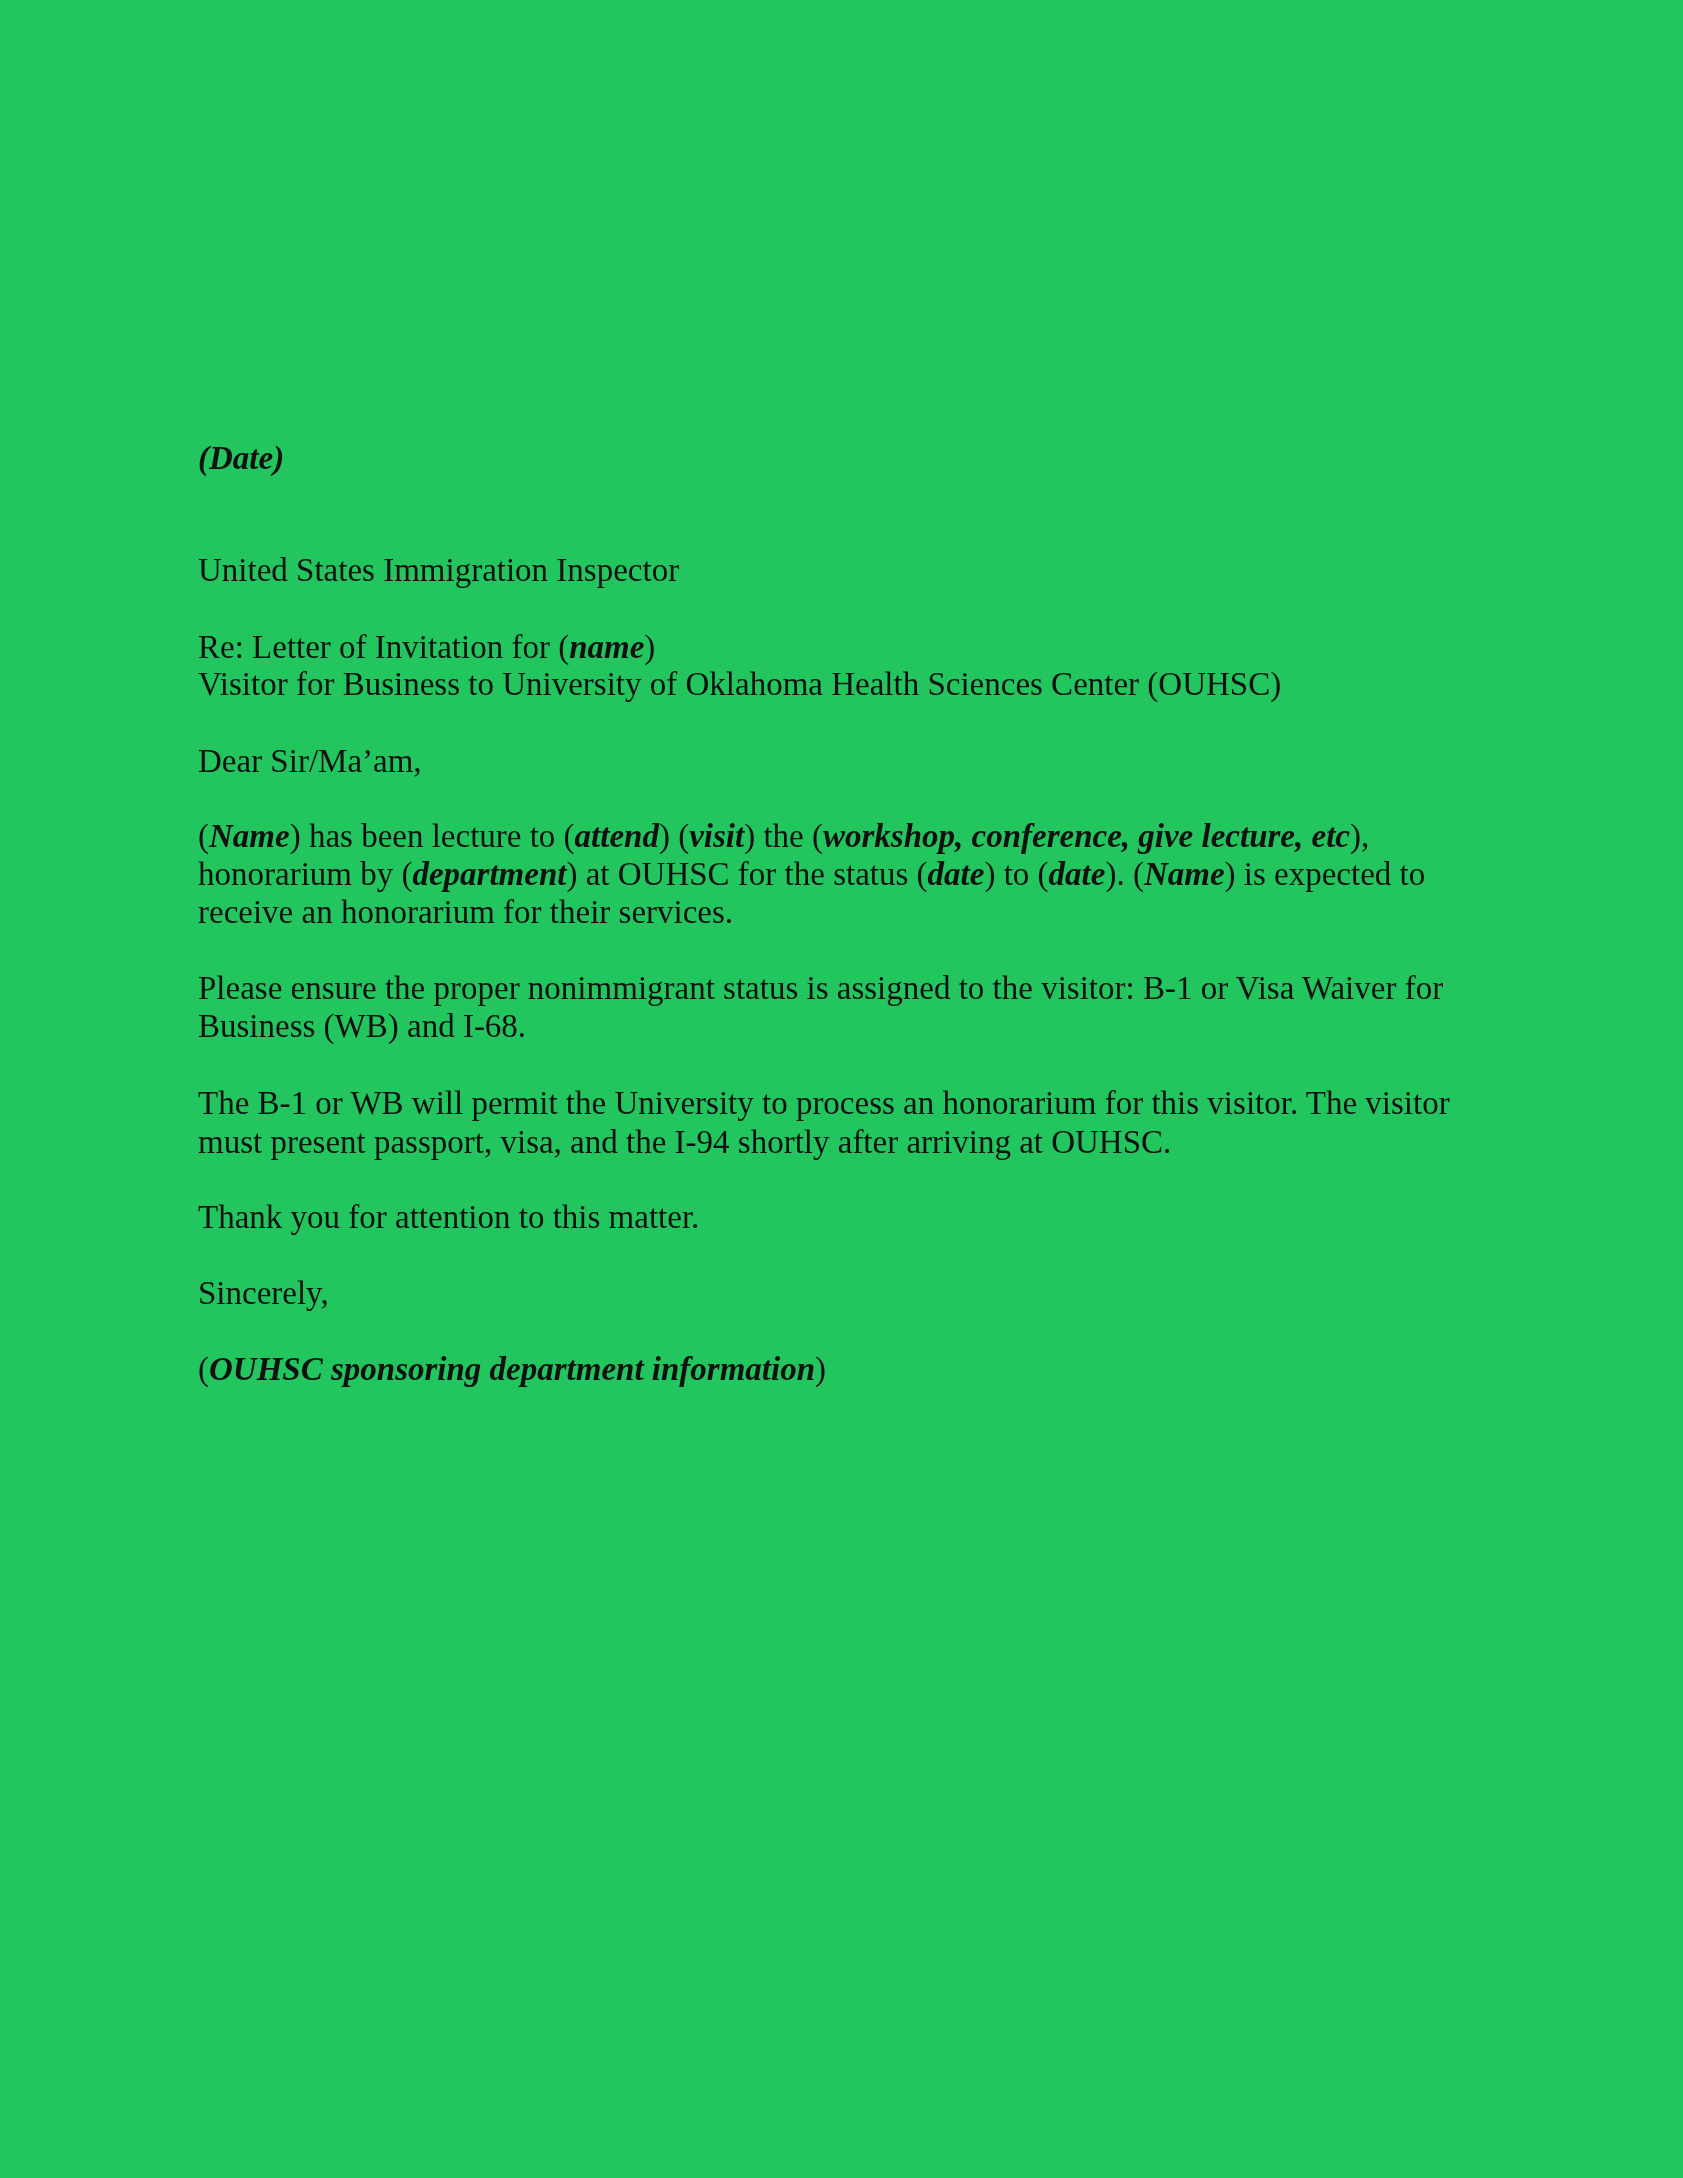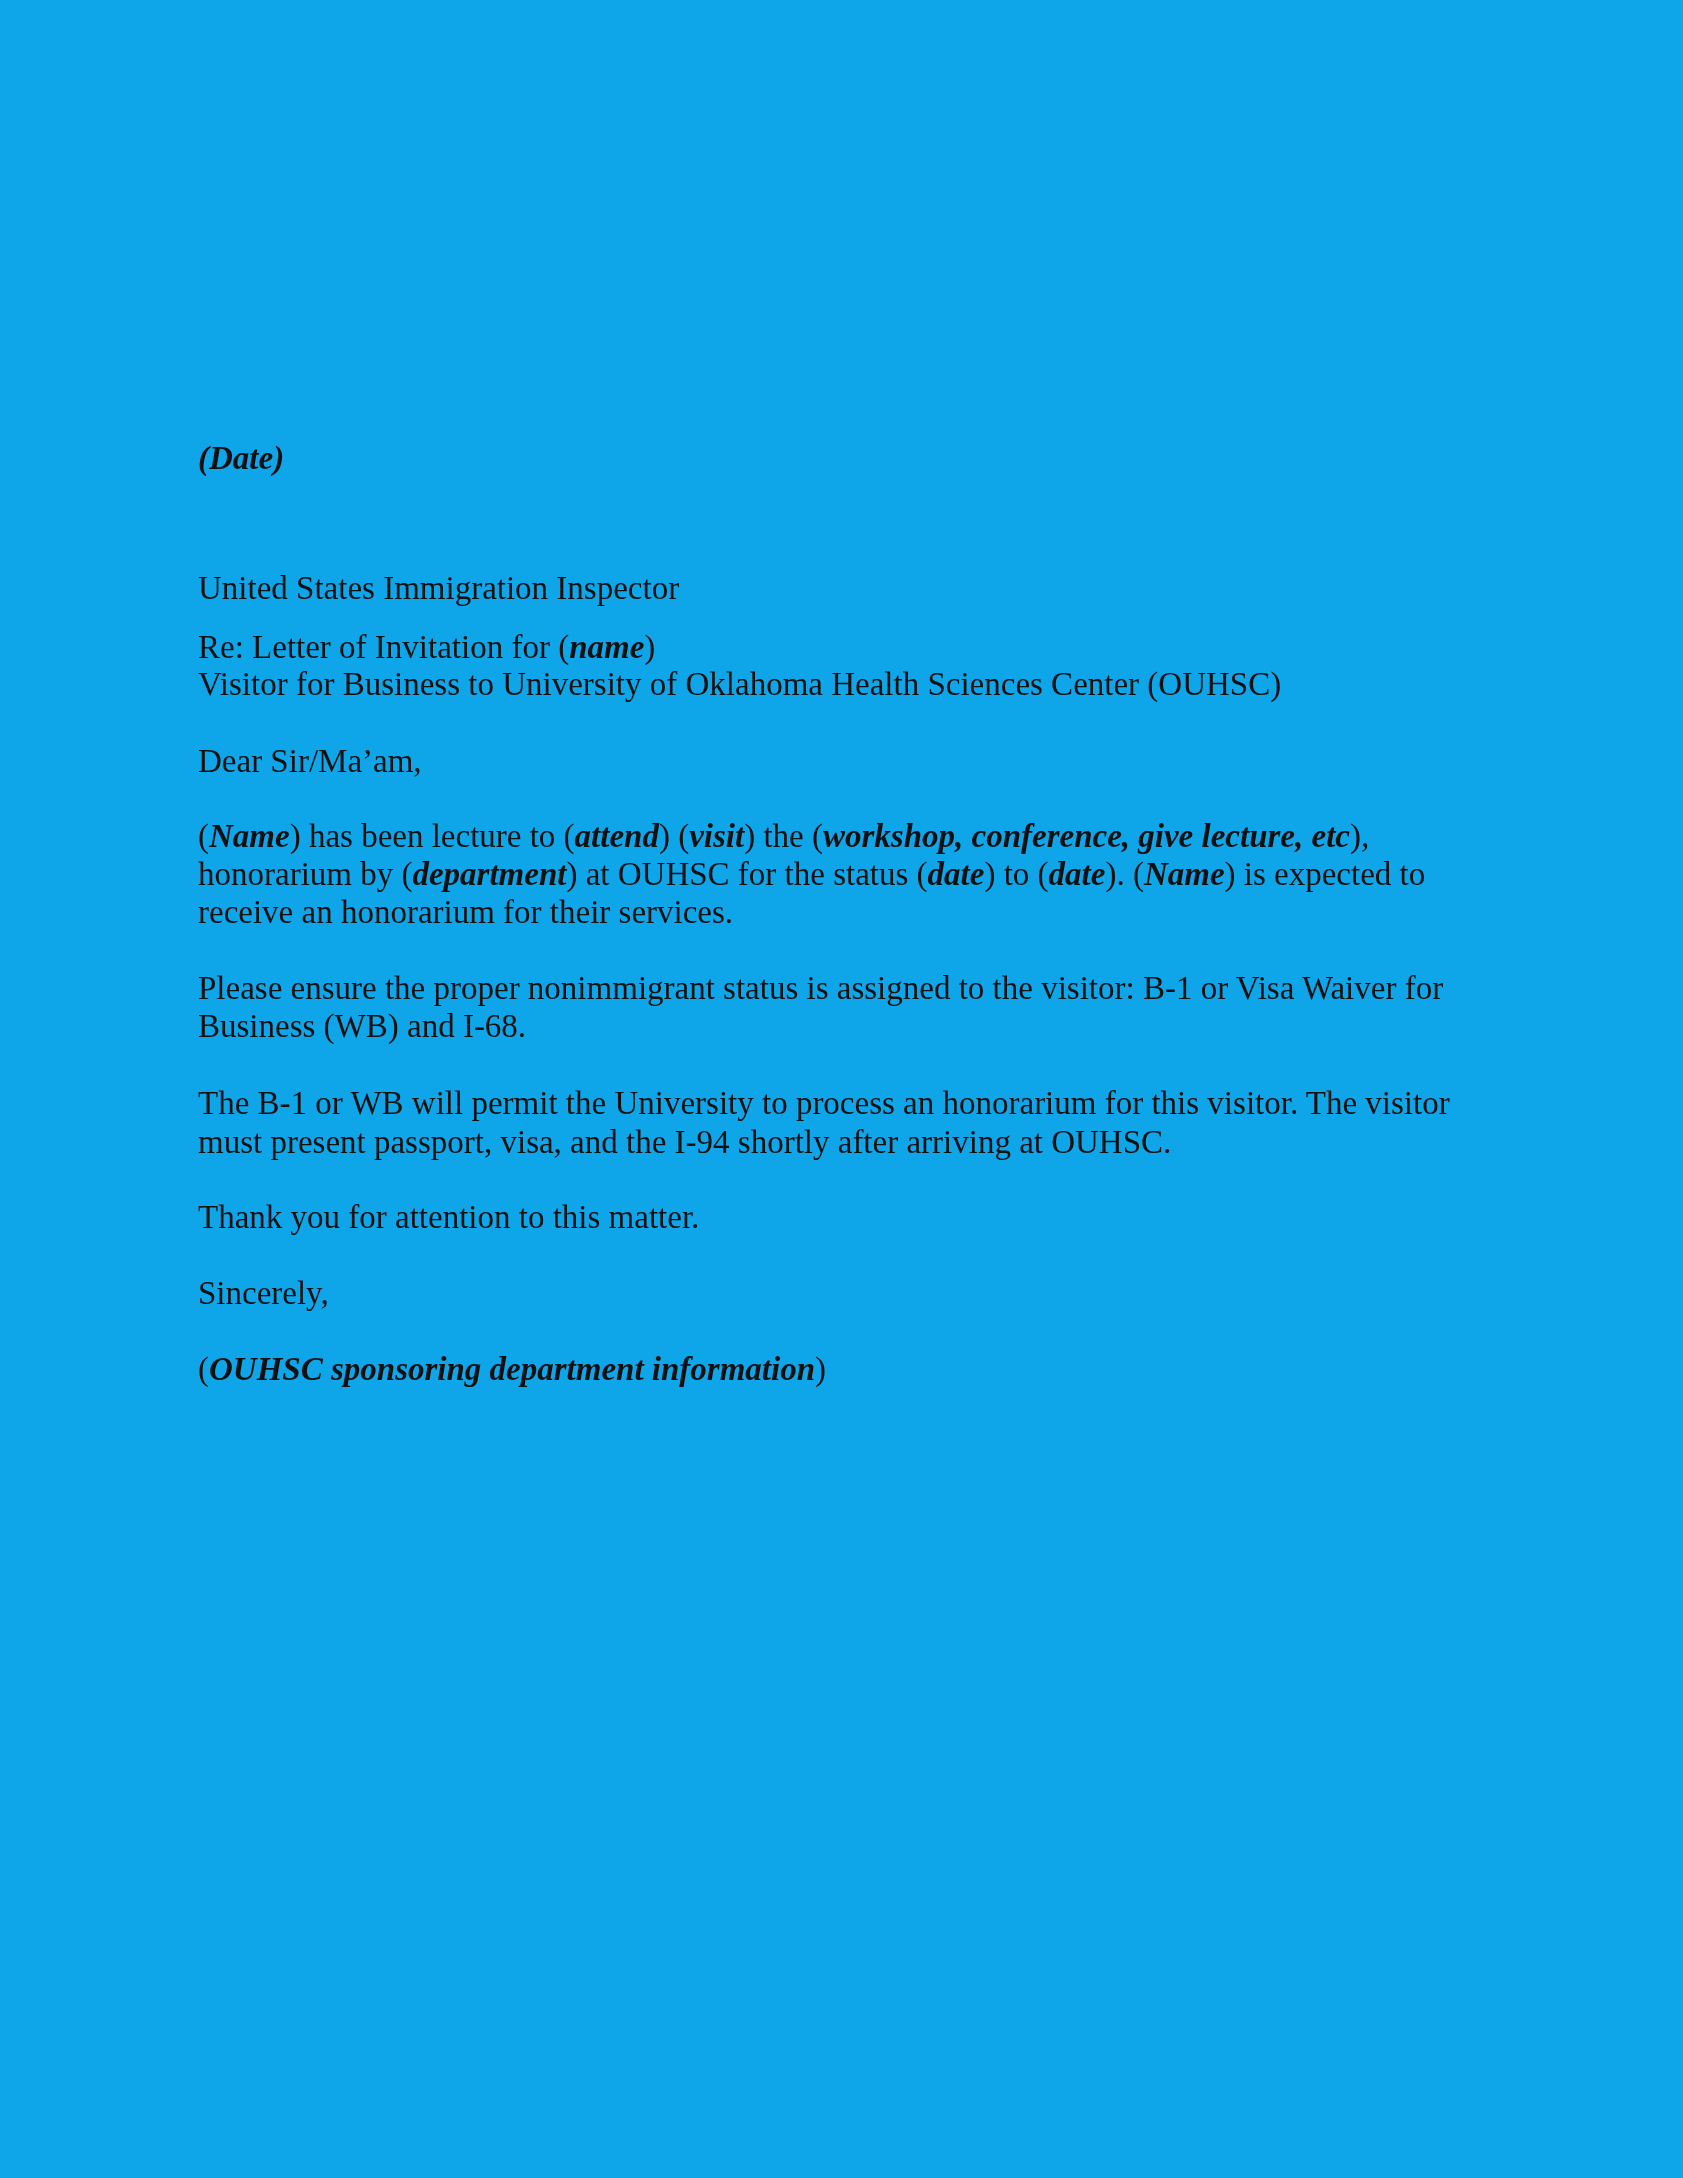--- a/index.html
+++ b/index.html
@@ -1,36 +1,36 @@
 <!DOCTYPE html>
 <html><head>
   <meta charset="utf-8">
   <style>
     html, body { margin: 0; padding: 0; background: #ffffff; }
     body { width: 1683px; height: 2178px; position: relative; overflow: hidden; }
     .page {
-      position: absolute; left: 0; top: 0; width: 1683px; height: 2178px; background: #0ea5e9;
+      position: absolute; left: 0; top: 0; width: 1683px; height: 2178px; background: #22c55e;
     }
     .letter {
       position: absolute; left: 198px; top: 0; width: 1287px;
       font-family: "Liberation Serif", "DejaVu Serif", serif;
       font-size: 33px; line-height: 38px; color: #111111;
     }
     .line { position: absolute; left: 0; white-space: nowrap; }
     .bi { font-weight: bold; font-style: italic; }
   </style>
 </head>
 <body>
 
 <div class="page">
   <div class="letter">
 
     <div class="line bi" style="top:439px">(Date)</div>
 
-    <div class="line" style="top:569px">United States Immigration Inspector</div>
+    <div class="line" style="top:551px">United States Immigration Inspector</div>
 
     <div class="line" style="top:628px"><span>Re:  Letter of Invitation for (</span><span class="bi">name</span><span>)</span></div>
 
     <div class="line" style="top:665px">Visitor for Business to University of Oklahoma Health Sciences Center (OUHSC)</div>
 
     <div class="line" style="top:742px">Dear Sir/Ma’am,</div>
 
     <div class="line" style="top:817px"><span>(</span><span class="bi">Name</span><span>) has been lecture to (</span><span class="bi">attend</span><span>) (</span><span class="bi">visit</span><span>) the (</span><span class="bi">workshop, conference, give lecture, etc</span><span>),</span></div>
 
     <div class="line" style="top:855px"><span>honorarium by (</span><span class="bi">department</span><span>) at OUHSC for the status (</span><span class="bi">date</span><span>) to (</span><span class="bi">date</span><span>).  (</span><span class="bi">Name</span><span>) is expected to</span></div>

